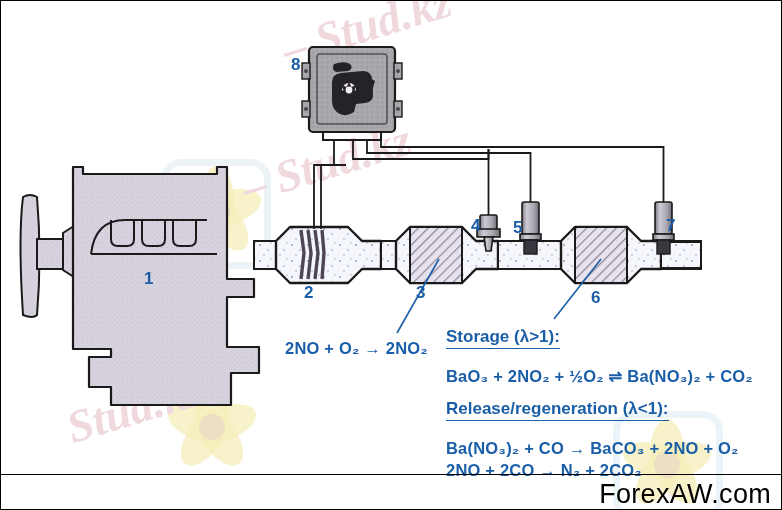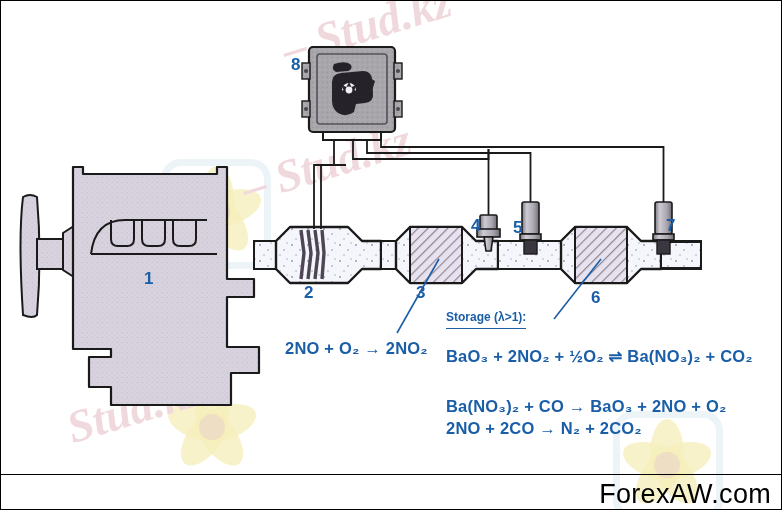--- a/index.html
+++ b/index.html
@@ -73,26 +73,27 @@
   
   .eqblock{position:absolute;color:#1b5ea8;font-weight:bold;}
   .eq{
     font-family:"Liberation Sans",sans-serif;
     font-size:16.5px;
     line-height:22px;
     white-space:nowrap;
     letter-spacing:.2px;
   }
   .eq-head{
-    font-size:12px;
+    font-size:17px;
     line-height:20px;
     white-space:nowrap;
     border-bottom:1.5px solid #1b5ea8;
     display:inline-block;
     padding-bottom:1px;
+    margin-top:20px;
   }
 
   #eq-simple{left:258px;top:336px;margin-left:26px;}
   #eq-storage{left:445px;top:306px;}
   #eq-release{left:445px;top:378px;}
   .eq-rows{margin-top:16px;}
 
   
   #footer-rule{
     position:absolute;left:0;top:473px;width:782px;height:0;
@@ -311,22 +312,23 @@
   </div>
 
   <div class="eqblock" id="eq-storage">
     <div class="eq-head">Storage (λ&gt;1):</div>
     <div class="eq-rows">
       <div class="eq">BaO₃ + 2NO₂ + ½O₂ ⇌ Ba(NO₃)₂ + CO₂</div>
     </div>
   </div>
 
   <div class="eqblock" id="eq-release">
+    <div class="eq-head">Release/regeneration (λ&lt;1):</div>
     <div class="eq-rows">
-      <div class="eq">Ba(NO₃)₂ + CO → BaO₃ + 2NO + O₂</div>
+      <div class="eq">Ba(NO₃)₂ + CO → BaCO₃ + 2NO + O₂</div>
       <div class="eq">2NO + 2CO → N₂ + 2CO₂</div>
     </div>
   </div>
 
   <div id="footer-rule"></div>
   <div id="brand">ForexAW.com</div>
 
 </div>
 
 </body></html>

